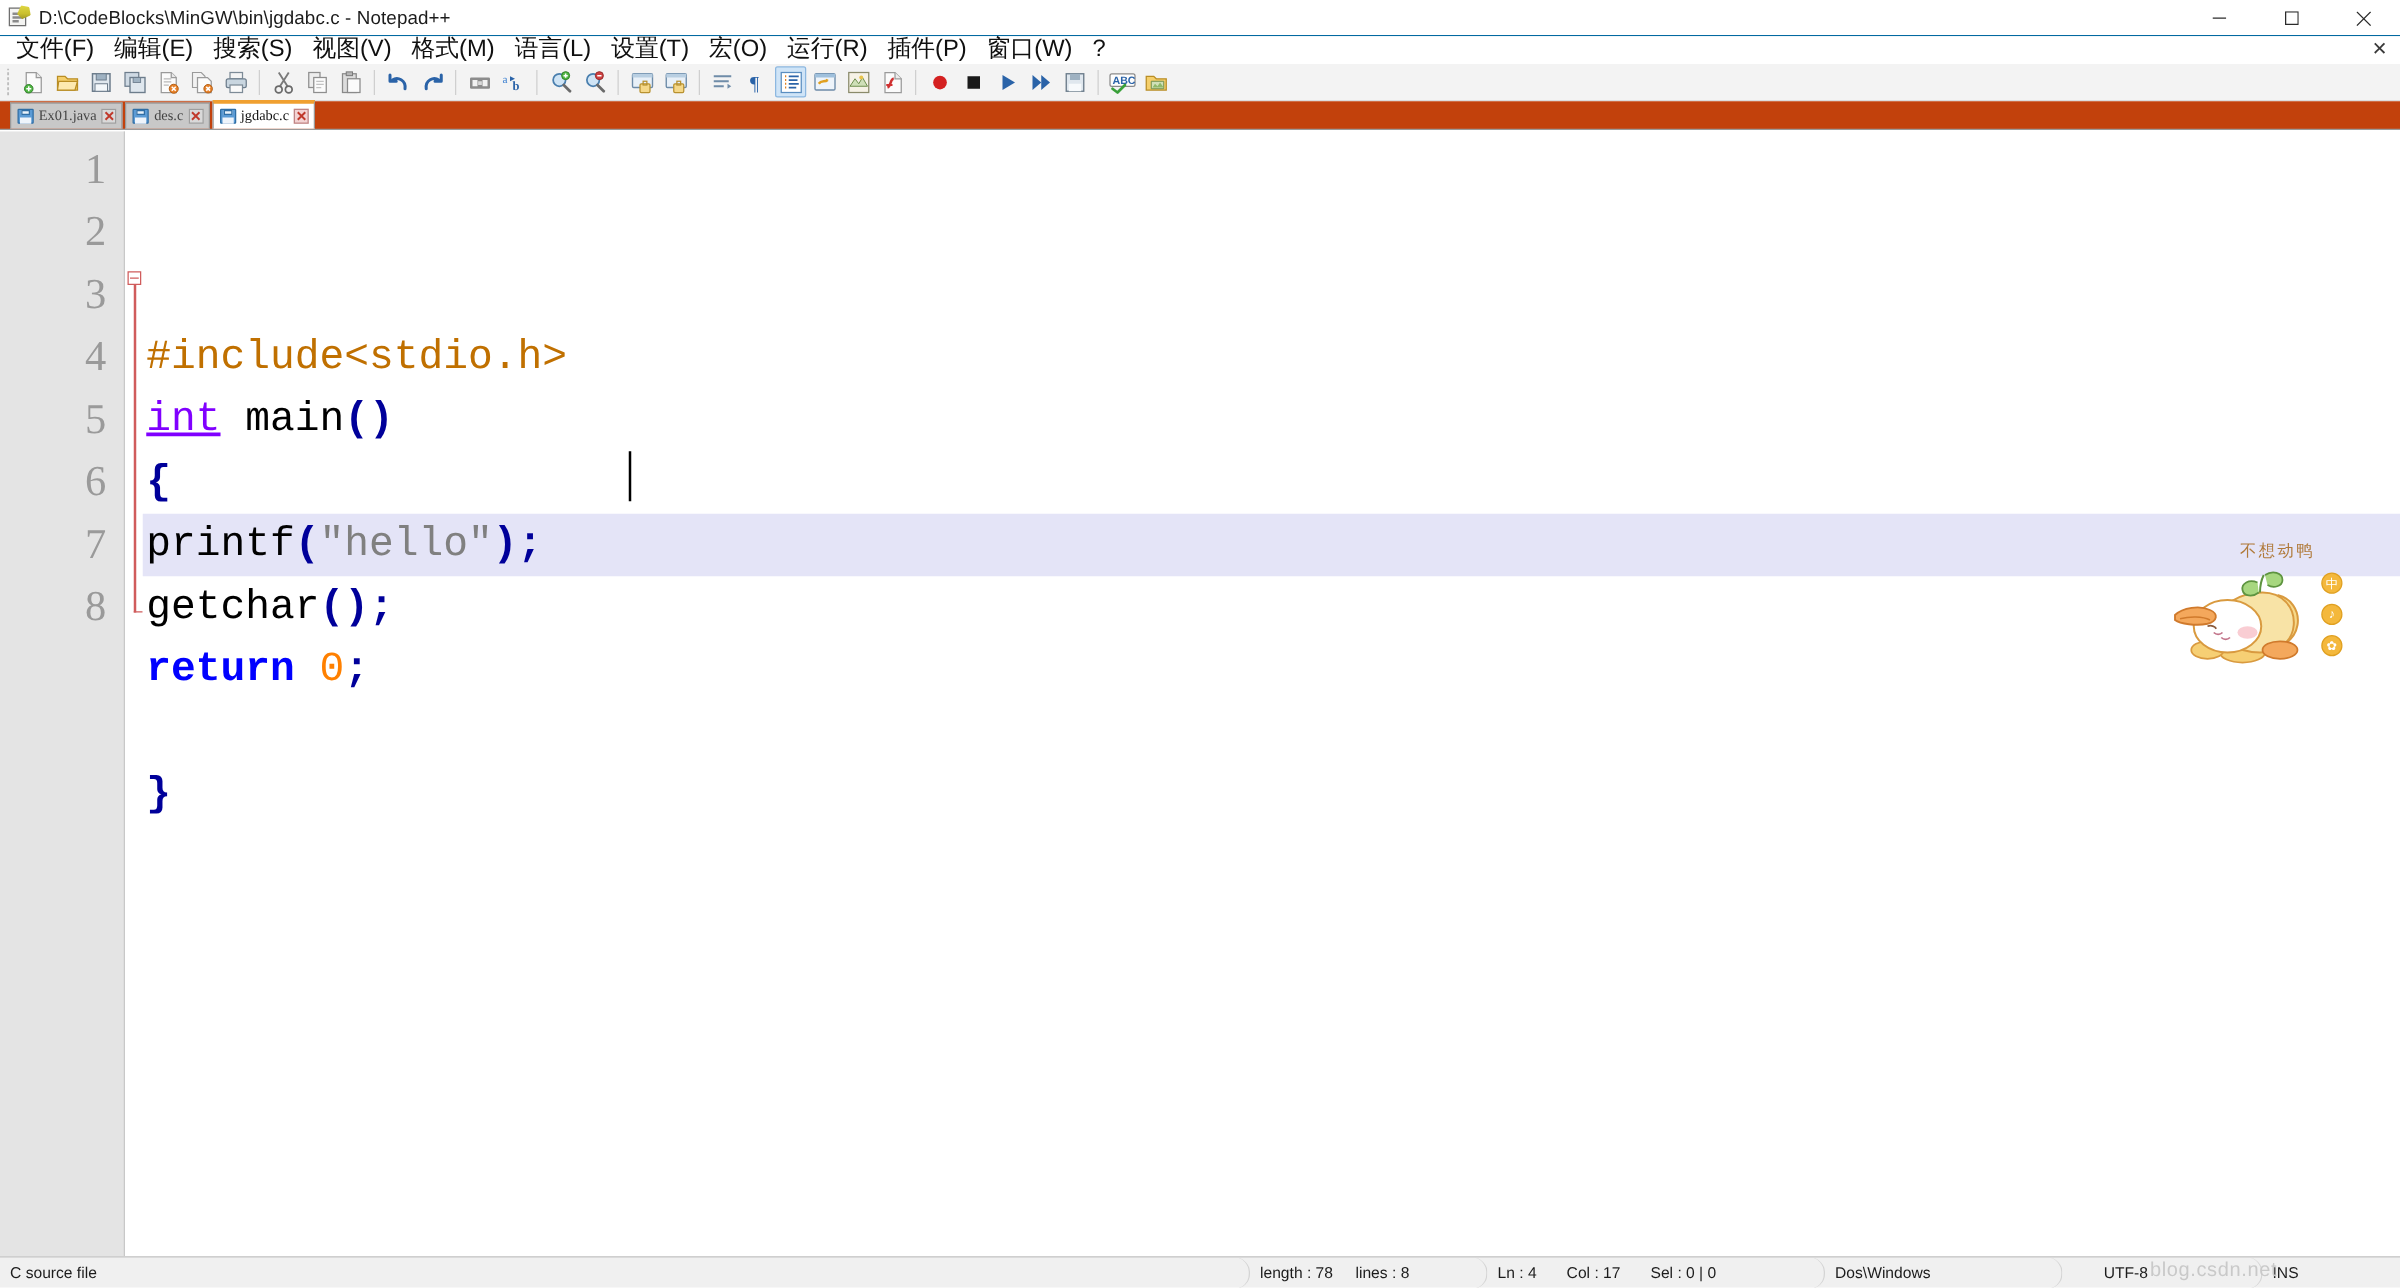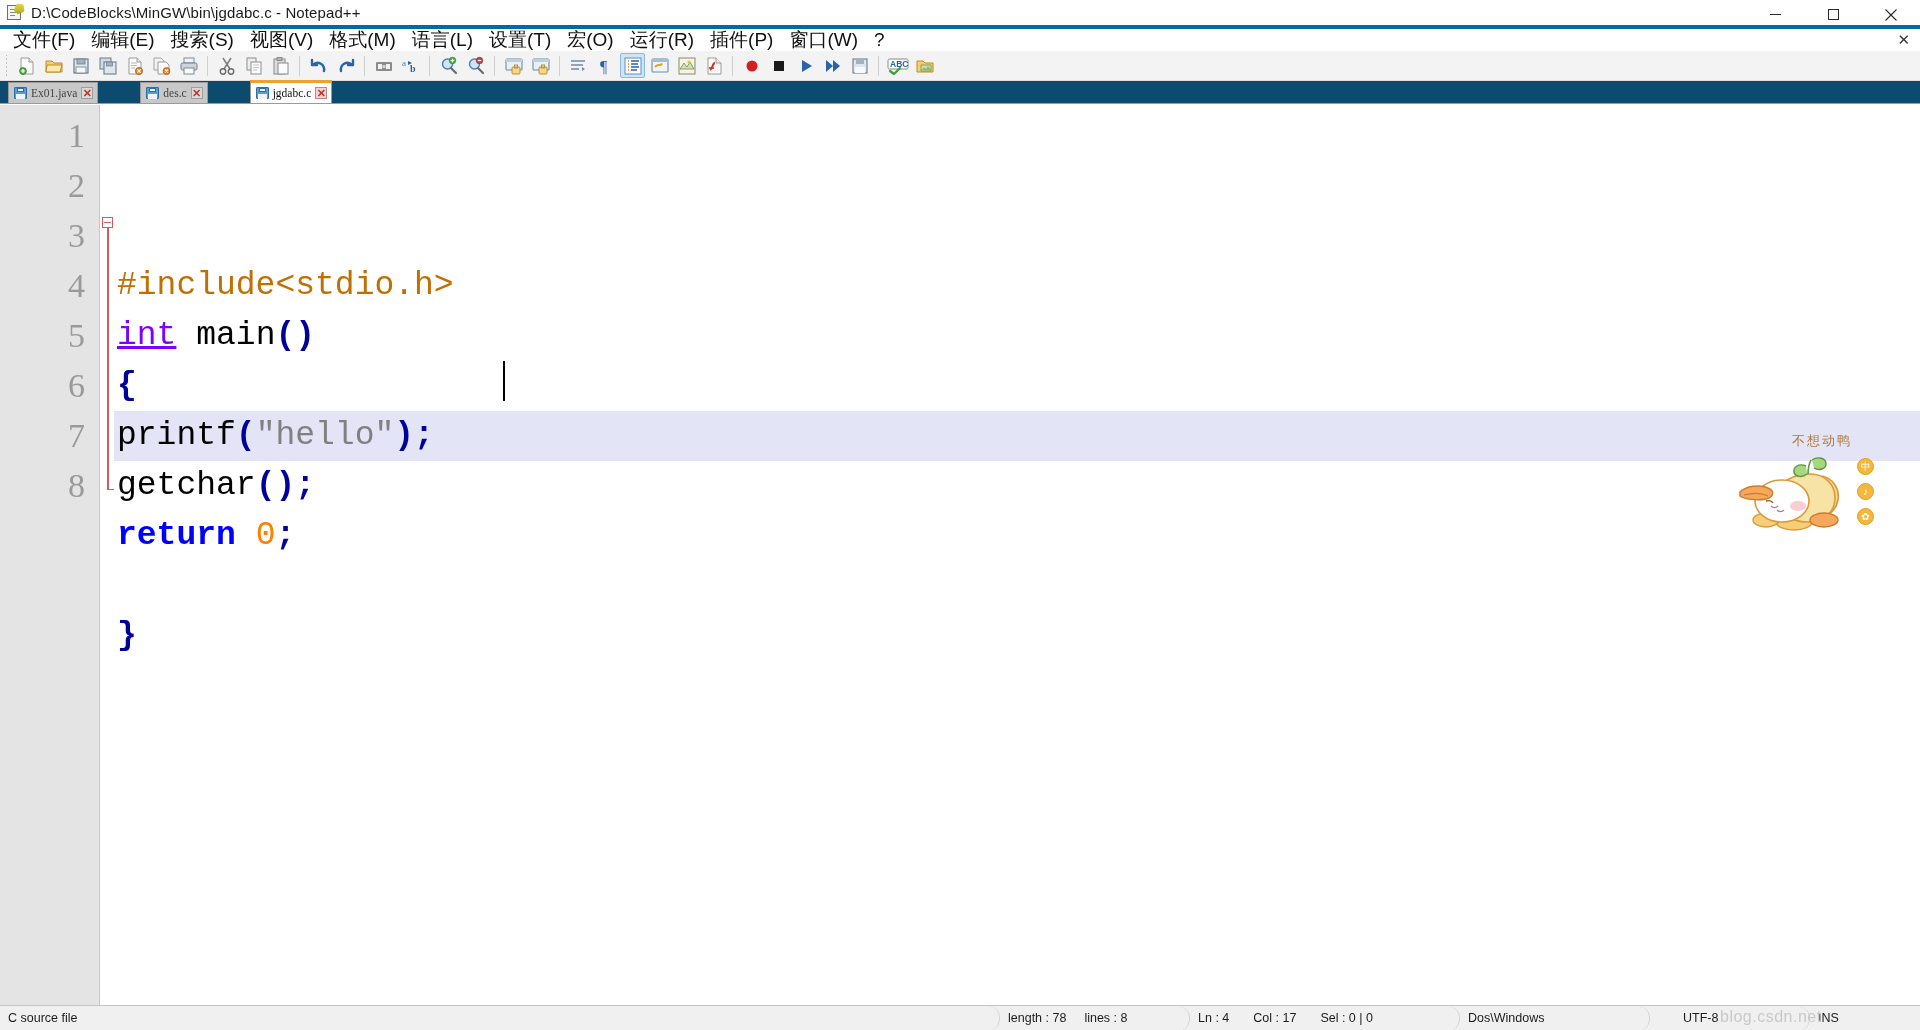--- a/index.html
+++ b/index.html
@@ -11,21 +11,21 @@
     font-family: "Liberation Sans", sans-serif;
   }
 
   
   .titlebar {
     height: 29px;
     background: #ffffff;
     display: flex;
     align-items: center;
     position: relative;
-    border-bottom: 4px solid #0369a1;
+    border-bottom: 1px solid #0369a1;
   }
   .title-icon {
     width: 18px; height: 18px;
     margin-left: 6px; margin-right: 7px;
     position: relative; flex: none;
   }
   .title-icon .pad {
     position: absolute; left: 1px; top: 1px;
     width: 14px; height: 15px;
     background: #f4f4f2;
@@ -110,26 +110,25 @@
   }
   .tb.active { background: #cfe4f7; border: 1px solid #8cb7e0; }
   .tb svg { display: block; }
   .tsep {
     width: 1px; height: 20px; background: #cfcfcf; margin: 0 5px;
   }
 
   
   .tabbar {
     height: 23px;
-    background: #0c4a6e;
+    background: #c2410c;
     display: flex;
     align-items: flex-end;
     padding-left: 8px;
     border-bottom: 1px solid #9a9a9a;
-    gap: 40px;
   }
   .tab {
     height: 21px;
     display: flex; align-items: center;
     padding: 0 4px 0 5px;
     margin-right: 2px;
     font-size: 11.5px;
     font-family: "Liberation Serif", serif;
     color: #444;
     background: #c8c8c8;

